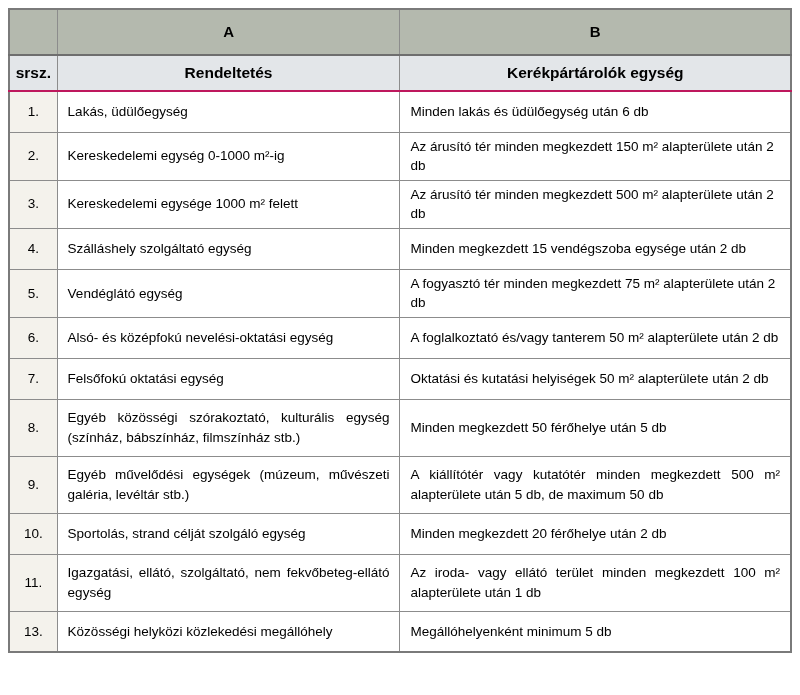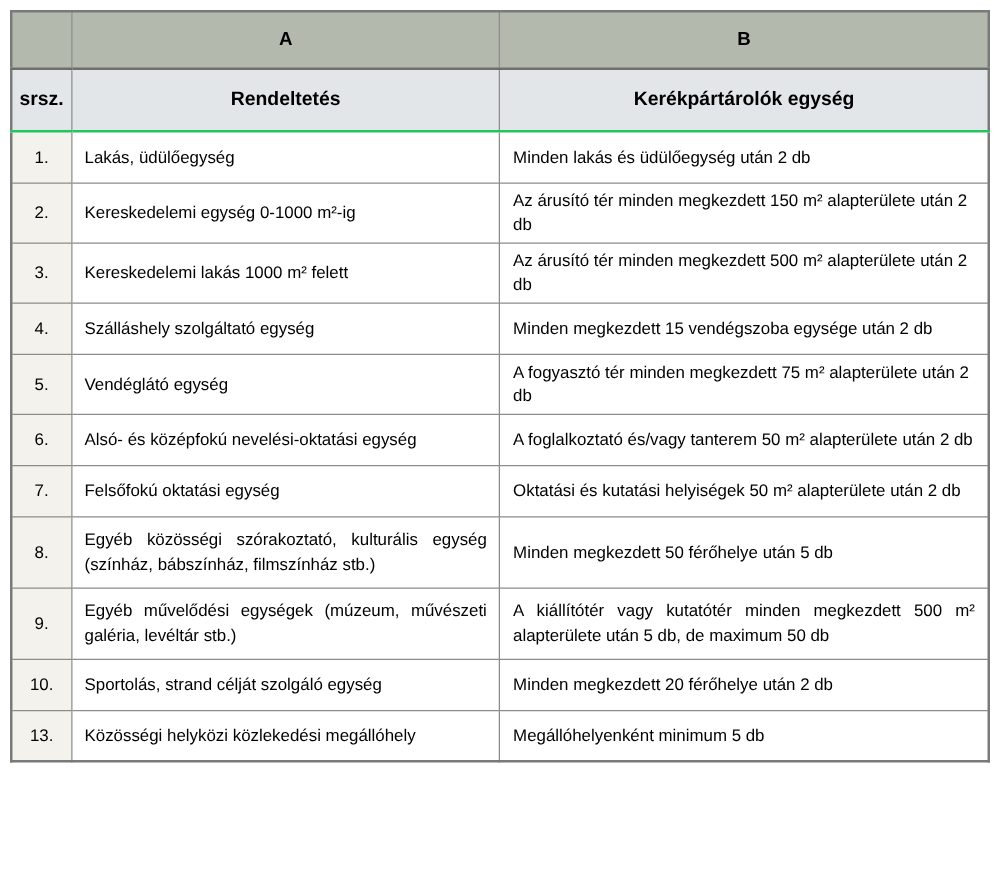--- a/index.html
+++ b/index.html
@@ -41,25 +41,25 @@
     font-size: 15px;
     font-weight: bold;
     text-align: center;
     border-bottom: 2px solid #6e6e6e;
   }
   tr.hdr-letters th.corner { background: #b4b9ae; }
 
   
   tr.hdr-titles th {
     background: #e3e6e9;
-    height: 50px;
+    height: 36px;
     font-size: 15.5px;
     font-weight: bold;
     text-align: center;
-    border-bottom: 2px solid #22c55e;
+    border-bottom: 2px solid #be185d;
   }
 
   
   td.num {
     background: #f4f2ec;
     text-align: center;
     font-size: 13.5px;
   }
   td.a, td.b {
     background: #ffffff;
@@ -90,30 +90,30 @@
 
     <tr class="hdr-titles">
       <th>srsz.</th>
       <th>Rendeltetés</th>
       <th>Kerékpártárolók egység</th>
     </tr>
 
     <tr class="single">
       <td class="num">1.</td>
       <td class="a">Lakás, üdülőegység</td>
-      <td class="b">Minden lakás és üdülőegység után 2 db</td>
+      <td class="b">Minden lakás és üdülőegység után 6 db</td>
     </tr>
     <tr class="single">
       <td class="num">2.</td>
       <td class="a">Kereskedelemi egység 0-1000 m²-ig</td>
       <td class="b">Az árusító tér minden megkezdett 150 m² alapterülete után 2 db</td>
     </tr>
     <tr class="single">
       <td class="num">3.</td>
-      <td class="a">Kereskedelemi lakás 1000 m² felett</td>
+      <td class="a">Kereskedelemi egysége 1000 m² felett</td>
       <td class="b">Az árusító tér minden megkezdett 500 m² alapterülete után 2 db</td>
     </tr>
     <tr class="single">
       <td class="num">4.</td>
       <td class="a">Szálláshely szolgáltató egység</td>
       <td class="b">Minden megkezdett 15 vendégszoba egysége után 2 db</td>
     </tr>
     <tr class="single">
       <td class="num">5.</td>
       <td class="a">Vendéglátó egység</td>
@@ -137,20 +137,25 @@
     <tr class="tall">
       <td class="num">9.</td>
       <td class="a justify">Egyéb művelődési egységek (múzeum, művészeti galéria, levéltár stb.)</td>
       <td class="b justify">A kiállítótér vagy kutatótér minden megkezdett 500 m² alapterülete után 5 db, de maximum 50 db</td>
     </tr>
     <tr class="single">
       <td class="num">10.</td>
       <td class="a">Sportolás, strand célját szolgáló egység</td>
       <td class="b">Minden megkezdett 20 férőhelye után 2 db</td>
     </tr>
+    <tr class="tall">
+      <td class="num">11.</td>
+      <td class="a justify">Igazgatási, ellátó, szolgáltató, nem fekvőbeteg-ellátó egység</td>
+      <td class="b justify">Az iroda- vagy ellátó terület minden megkezdett 100 m² alapterülete után 1 db</td>
+    </tr>
     <tr class="single">
       <td class="num">13.</td>
       <td class="a">Közösségi helyközi közlekedési megállóhely</td>
       <td class="b">Megállóhelyenként minimum 5 db</td>
     </tr>
   </tbody>
     </table>
 
 </div>
 

